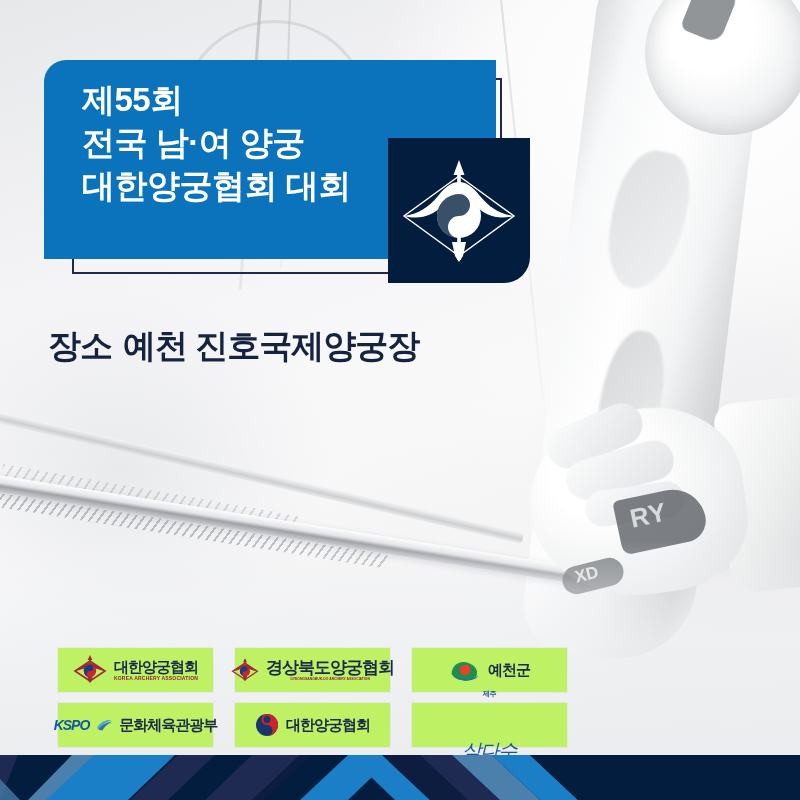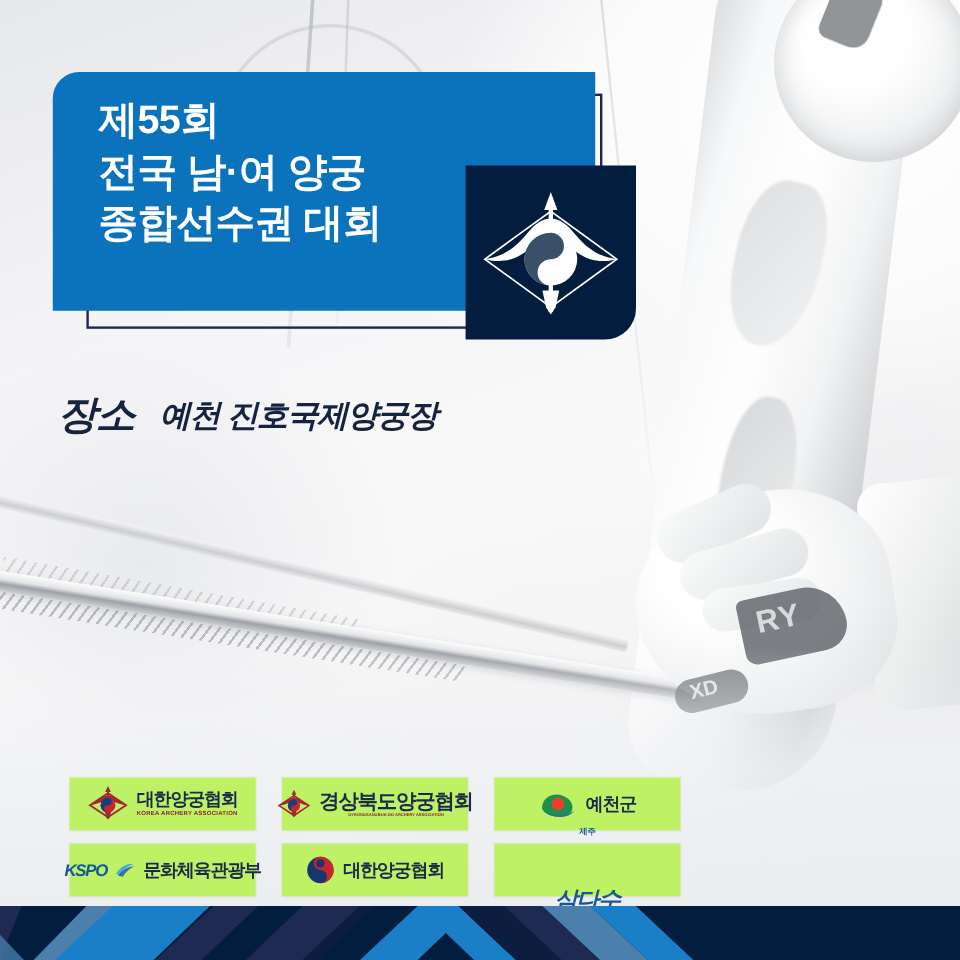--- a/index.html
+++ b/index.html
@@ -287,32 +287,31 @@
   
   .info-block {
     position: absolute;
     left: 48px;
     top: 322px;
     color: #16233f;
   }
   .info-row {
     display: flex;
     align-items: flex-end;
-    gap: 21px;
+    gap: 11px;
     line-height: 48px;
     white-space: nowrap;
-    font-style: italic;
   }
   .info-label {
     font-size: 33px;
     font-weight: bold;
     letter-spacing: -1px;
   }
   .info-value {
-    font-size: 26px;
+    font-size: 33px;
     font-weight: 600;
     letter-spacing: -1px;
   }
 
   
   .sponsors {
     position: absolute;
     left: 58px;
     top: 648px;
     display: grid;
@@ -353,21 +352,21 @@
     font-weight: bold;
     font-style: italic;
     color: #1257a5;
     letter-spacing: -1px;
   }
   .jeju-sup {
     font-size: 7px; font-weight: bold; color: #17559c;
     letter-spacing: -0.3px;
   }
   .jeju-main {
-    font-size: 19px; font-weight: bold; color: #17559c; letter-spacing: -1px;
+    font-size: 19px; font-weight: normal; color: #17559c; letter-spacing: -1px;
     font-style: italic;
     margin-top: 44px;
   }
 
   
   .chevron-bar {
     position: absolute;
     left: 0; bottom: 0;
     width: 800px; height: 45px;
     background: #021d3e;
@@ -404,21 +403,21 @@
     <div class="xd-badge"></div>
     <div class="xd-text">XD</div>
     <div class="photo-bottom-fade"></div>
   </div>
 
   <div class="outline-frame"></div>
 
   <div class="title-panel"></div>
   <div class="title-text">제55회
 전국 남·여 양궁
-종합선수권 대회</div>
+대한양궁협회 대회</div>
 
   <div class="emblem-box">
     <svg class="emblem-svg" width="142" height="145" viewBox="0 0 142 145">
 
       <path d="M16 78 L71 118 L126 78 L71 38 Z" fill="none" stroke="#ffffff" stroke-width="1.4"></path>
 
       <path d="M16 78 C 30 76 40 70 50 58 C 58 48 64 44 71 44 C 78 44 84 48 92 58 C 102 70 112 76 126 78
                C 110 82 98 78 88 68 C 80 60 76 56 71 56 C 66 56 62 60 54 68 C 44 78 32 82 16 78 Z" fill="#ffffff"></path>
 
       <rect x="69.2" y="30" width="3.6" height="92" fill="#ffffff"></rect>

